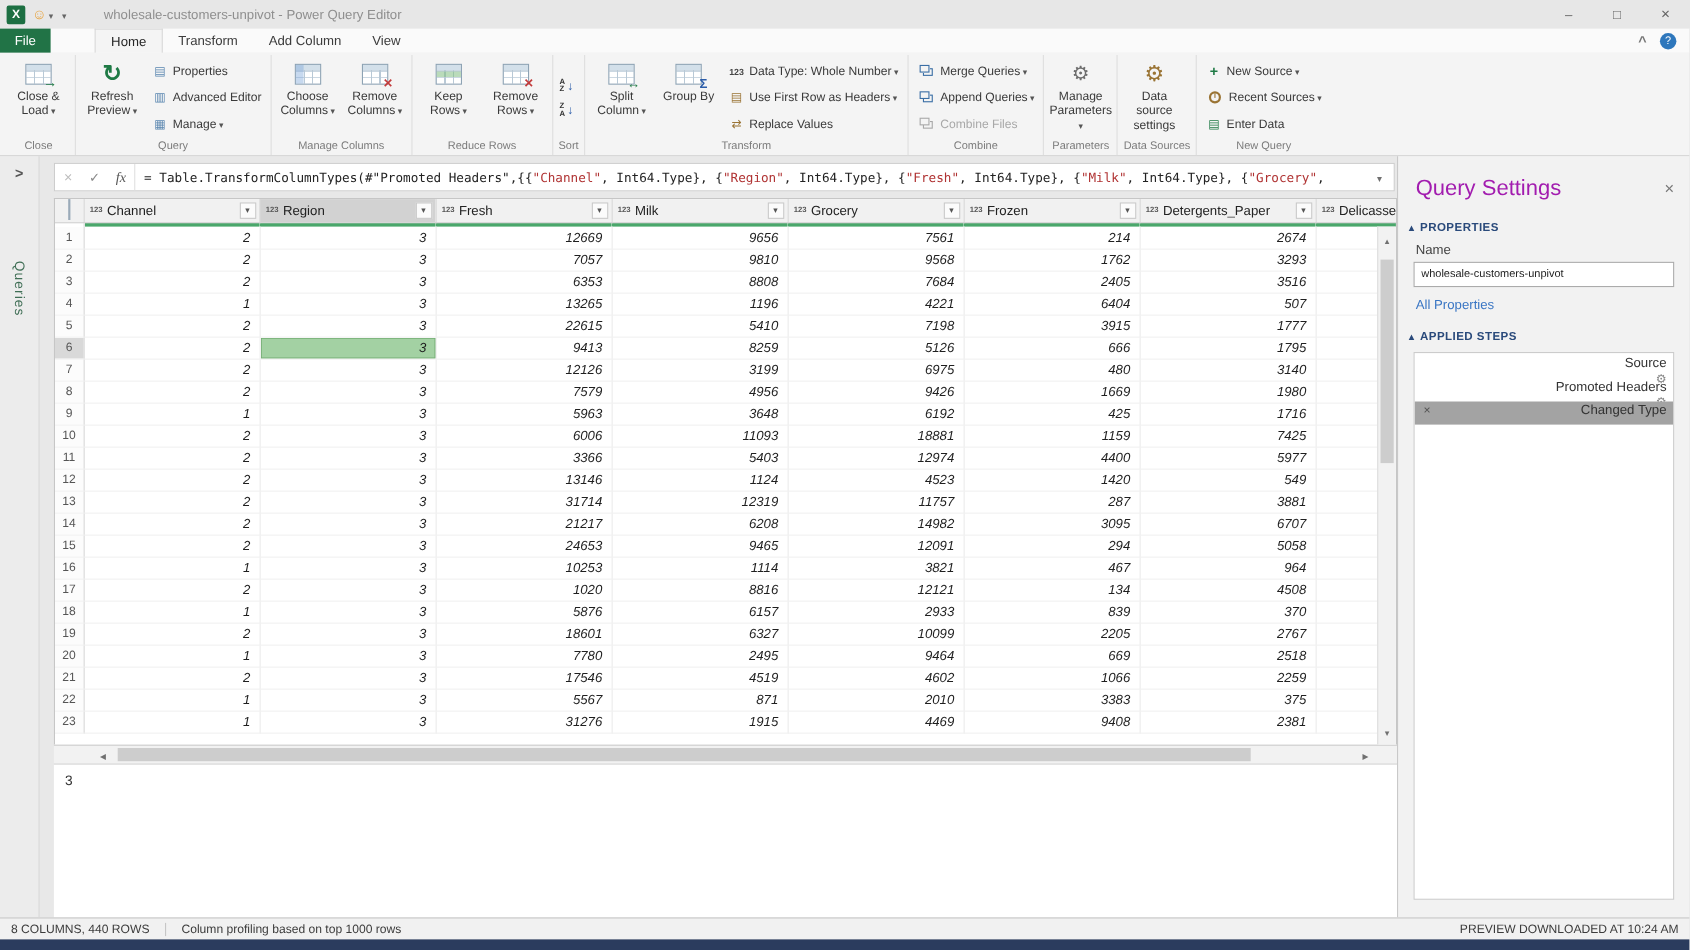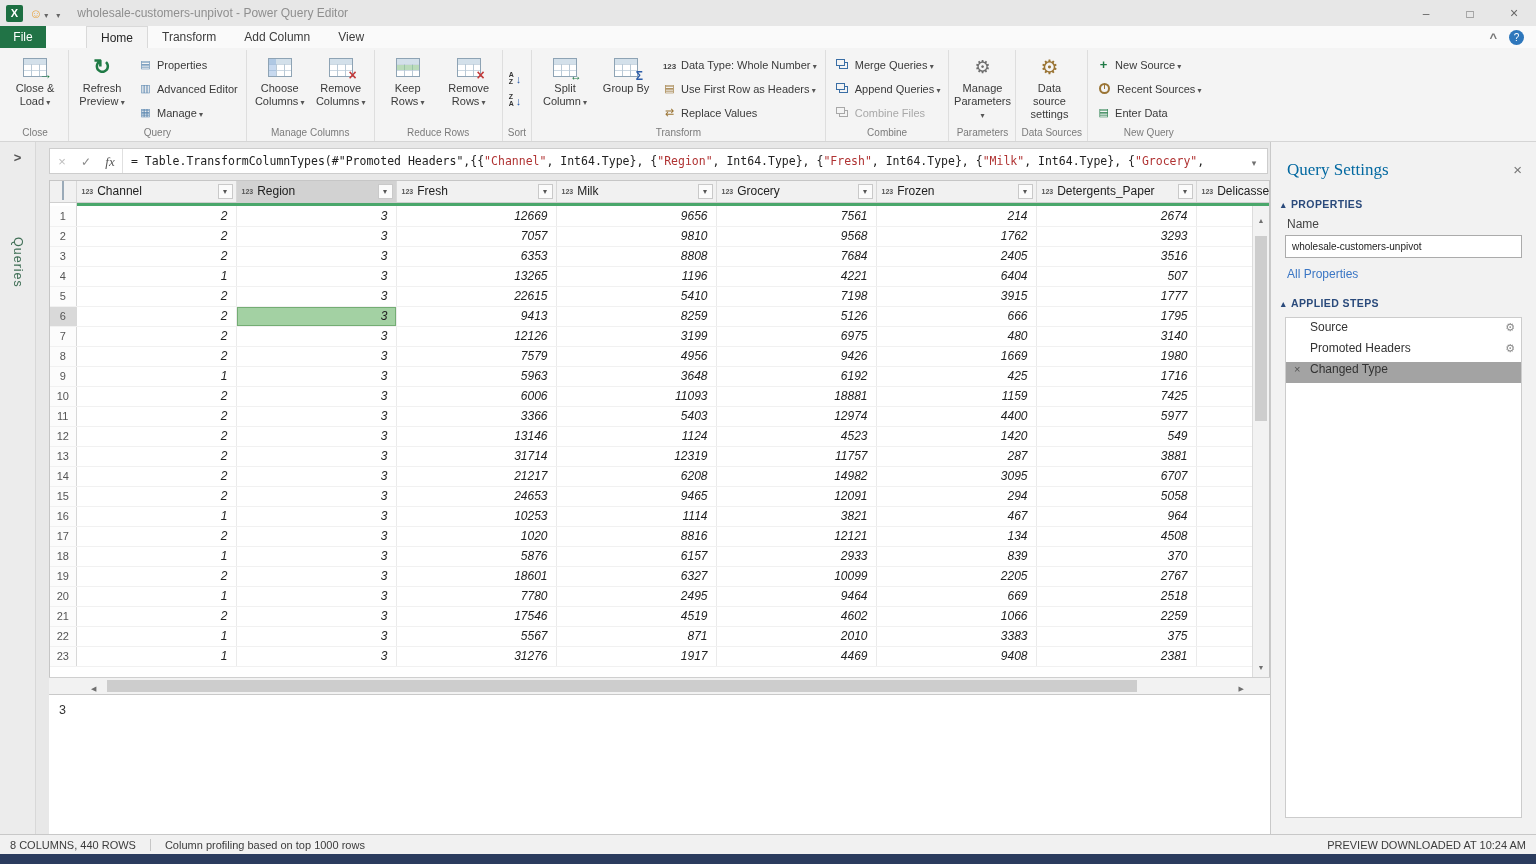--- a/index.html
+++ b/index.html
@@ -7,21 +7,21 @@
   body { font-family:"Liberation Sans", sans-serif; background:#e8e8e8; overflow:hidden; color:#333; }
   #app { width:1536px; height:864px; display:flex; flex-direction:column; }
 
   
   .titlebar { height:26px; background:#e7e7e7; display:flex; align-items:center; padding-left:4px; flex:0 0 auto; }
   .excel-logo { width:17px; height:17px; background:#1d6f42; border-radius:2px; color:#fff; font-size:11px; font-weight:bold; display:flex; align-items:center; justify-content:center; margin:0 3px 0 2px; }
   .excel-logo::before{content:"X";}
   .qat-btn { display:flex; align-items:center; padding:0 3px; height:20px; }
   .smiley::before { content:"☺"; color:#e8a33d; font-size:13px; }
   .qat-caret::before { content:"▾"; font-size:8px; color:#666; margin-left:2px; }
-  .win-title { margin-left:14px; font-size:12px; color:#8f8f8f; }
+  .win-title { margin-left:31px; font-size:12px; color:#8f8f8f; }
   .win-controls { margin-left:auto; display:flex; height:26px; }
   .win-btn { width:44px; display:flex; align-items:center; justify-content:center; color:#666; }
   .min-ico::before{content:"–"; font-size:12px;}
   .max-ico::before{content:"□"; font-size:12px;}
   .close-ico::before{content:"×"; font-size:14px;}
 
   
   .tabrow { height:22px; background:#fafafa; display:flex; align-items:stretch; font-size:12px; flex:0 0 auto;gap:40px; }
   .file-tab { width:46px; background:#217346; color:#fff; display:flex; align-items:center; justify-content:center; }
   .rtab { padding:0 14px; display:flex; align-items:center; color:#3c3c3c; }
@@ -132,29 +132,29 @@
   .arr-right { position:absolute; right:26px; top:50%; transform:translateY(-50%); }
   .arr-right::before { content:"▶"; font-size:7px; color:#707070; }
   .h-thumb { position:absolute; top:2px; bottom:2px; left:58px; width:1030px; background:#cdcdcd; }
 
   
   .preview { flex:1; background:#fff; border-top:1px solid #c9c9c9; padding:8px 0 0 10px; font-size:12.5px; color:#333; }
 
   
   .settings { width:266px; flex:0 0 auto; background:#f2f2f2; border-left:1px solid #c9c9c9; display:flex; flex-direction:column; }
   .qs-head { display:flex; align-items:center; padding:18px 14px 12px 16px; }
-  .qs-title { font-size:17px; color:#0369a1; flex:1;font-family:Liberation Serif, serif; }
+  .qs-title { font-size:20px; color:#a21caf; flex:1; }
   .qs-close::before { content:"×"; font-size:15px; color:#777; }
   .section-head { display:flex; align-items:center; padding:6px 12px 4px 10px; color:#2a4a7b; font-weight:bold; font-size:10.5px; letter-spacing:0.4px; }
   .tri::before { content:"▴"; font-size:9px; margin-right:5px; color:#2a4a7b; }
   .name-label { padding:3px 16px 4px; font-size:12px; color:#444; }
   .name-input { margin:0 14px; width:calc(100% - 28px); height:23px; border:1px solid #ababab; background:#fff; font-size:10px; padding:0 6px; font-family:"Liberation Sans", sans-serif; color:#222; }
   .all-props { padding:9px 16px 10px; font-size:12px; color:#3a76c4; }
   .steps-box { flex:1; margin:4px 14px 16px; background:#fff; border:1px solid #ccc; overflow:hidden; padding-top:2px; }
-  .step { display:flex; align-items:flex-start; height:21px; padding:0 6px 0 24px; position:relative; font-size:12px; color:#333; }
+  .step { display:flex; align-items:flex-end; height:21px; padding:0 6px 0 24px; position:relative; font-size:12px; color:#333;flex-direction:column; }
   .step.selected { background:#a3a3a3; }
   .step-x::before { content:"×"; font-size:11px; color:#555; }
   .step-x { position:absolute; left:8px; }
   .step-name { flex:1; }
   .step-gear::before { content:"⚙"; font-size:11px; color:#8a8a8a; }
 
   
   .statusbar { height:20px; background:#f1f1f1; border-top:1px solid #c8c8c8; display:flex; align-items:center; font-size:11px; color:#3c3c3c; padding:0 10px; flex:0 0 auto; }
   .sb-mid { margin-left:14px; padding-left:14px; border-left:1px solid #c6c6c6; }
   .sb-right { margin-left:auto; }
@@ -726,21 +726,21 @@
                     <td>2010</td>
                     <td>3383</td>
                     <td>375</td>
                     <td></td>
                   </tr>
                   <tr>
                     <td class="rownum">23</td>
                     <td>1</td>
                     <td>3</td>
                     <td>31276</td>
-                    <td>1917</td>
+                    <td>1915</td>
                     <td>4469</td>
                     <td>9408</td>
                     <td>2381</td>
                     <td></td>
                   </tr>
                 </tbody>
             </table>
             <div class="v-scroll">
               <span class="arr-up"></span>
               <span class="v-thumb"></span>

